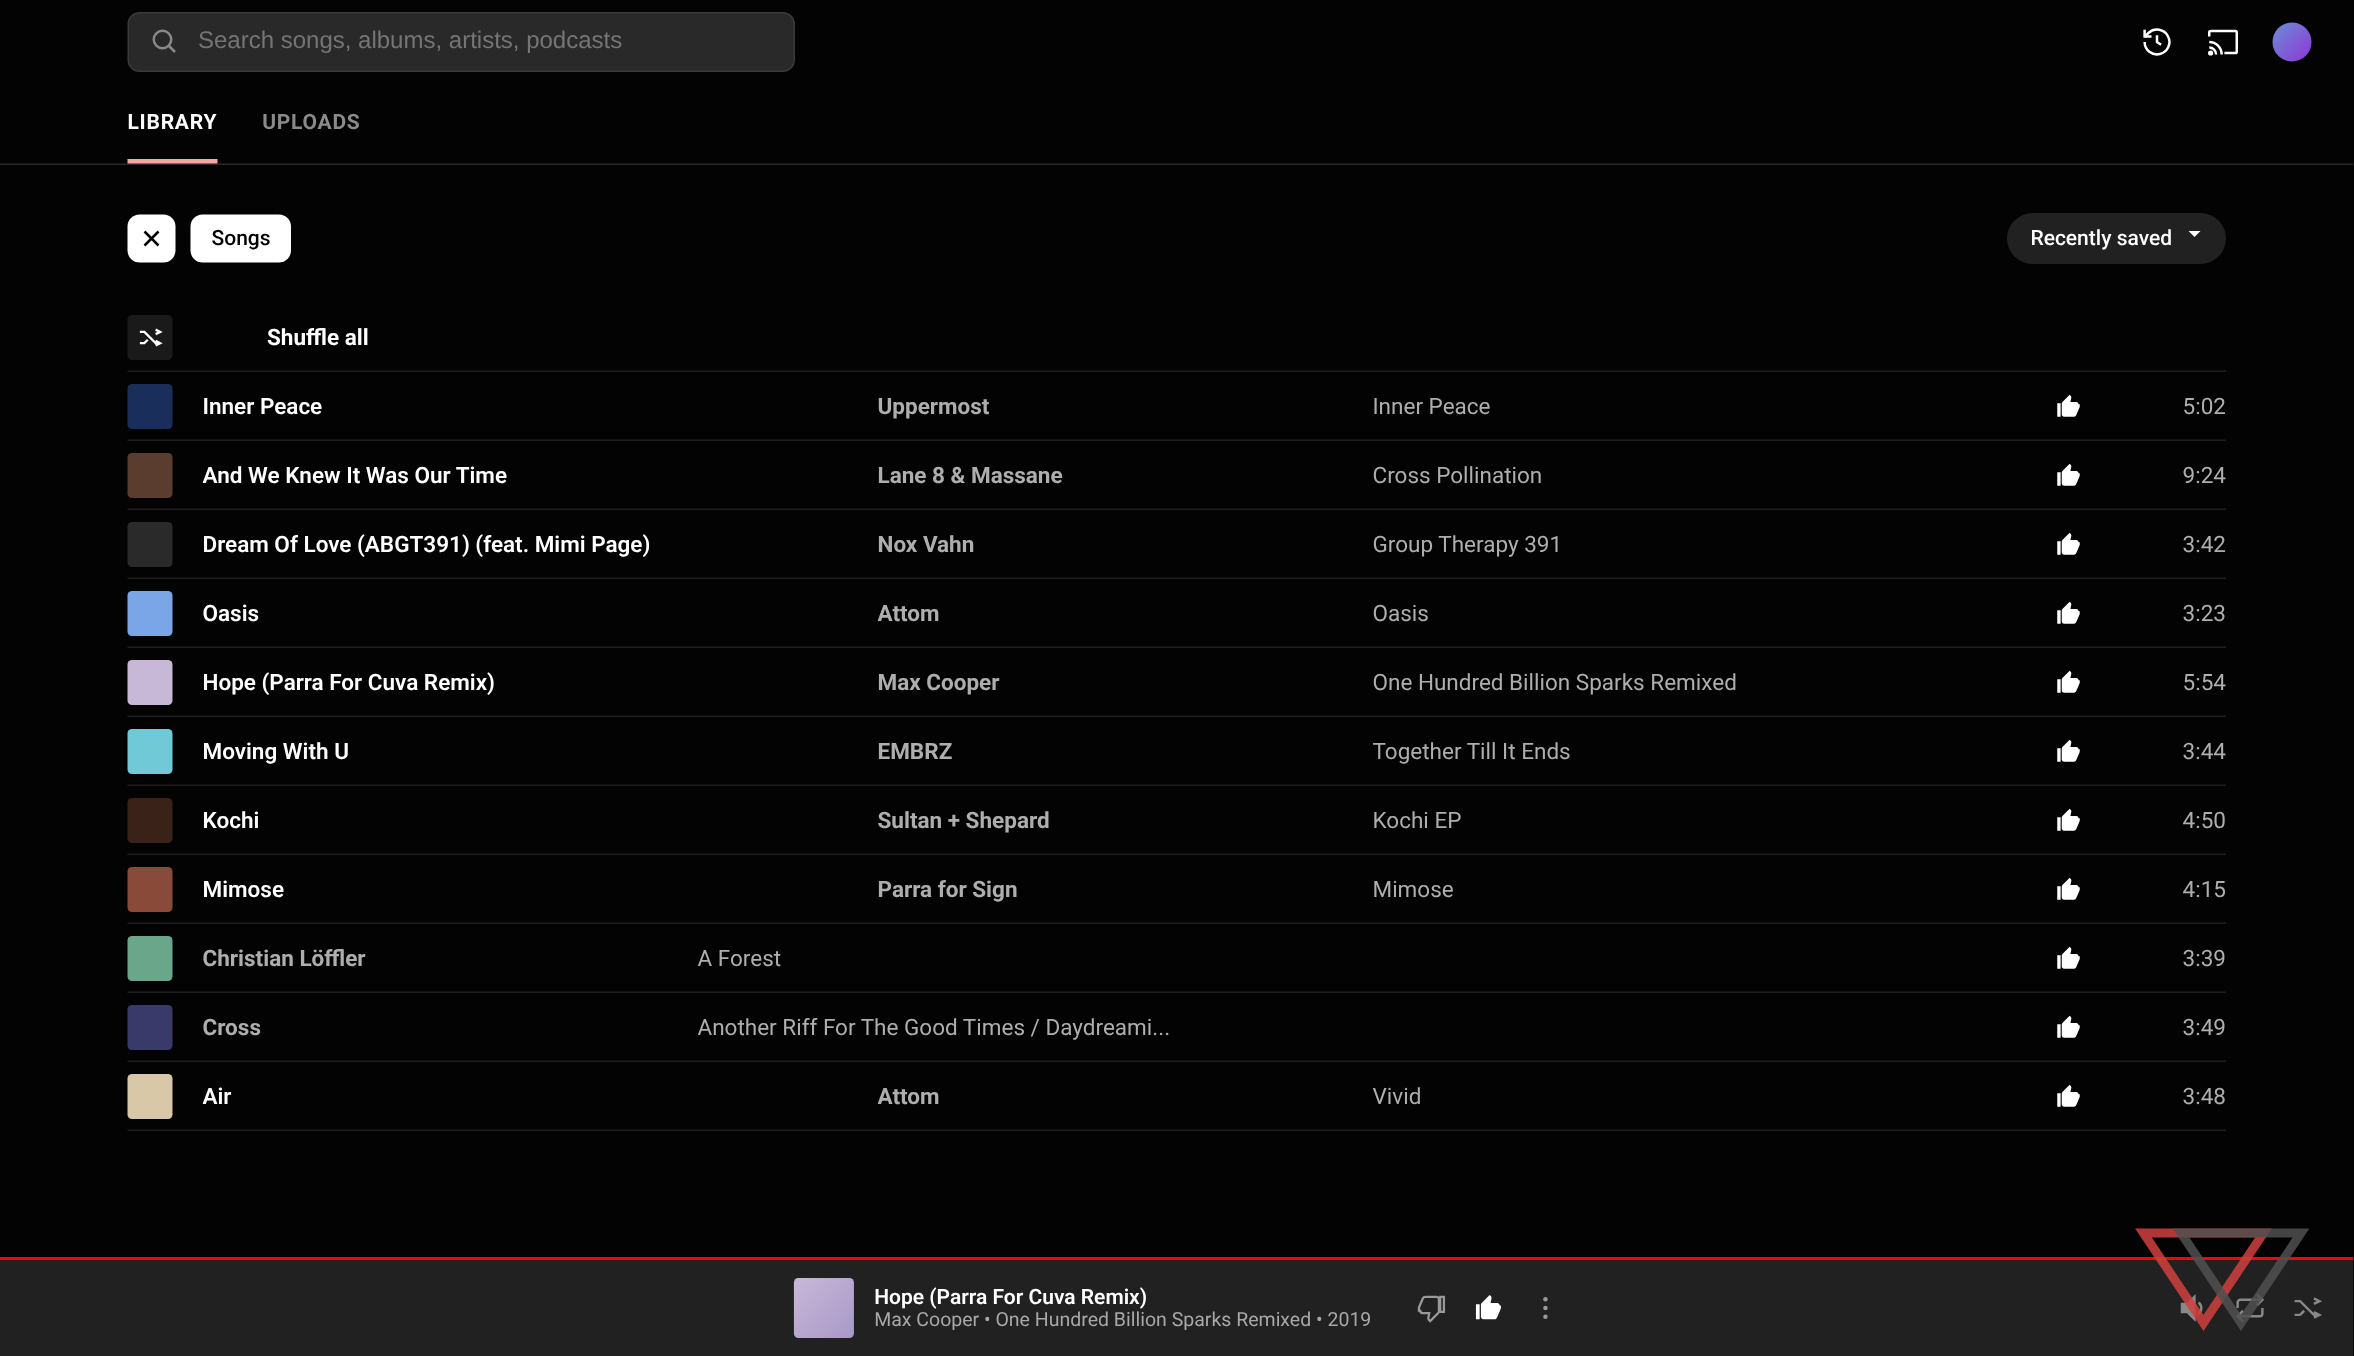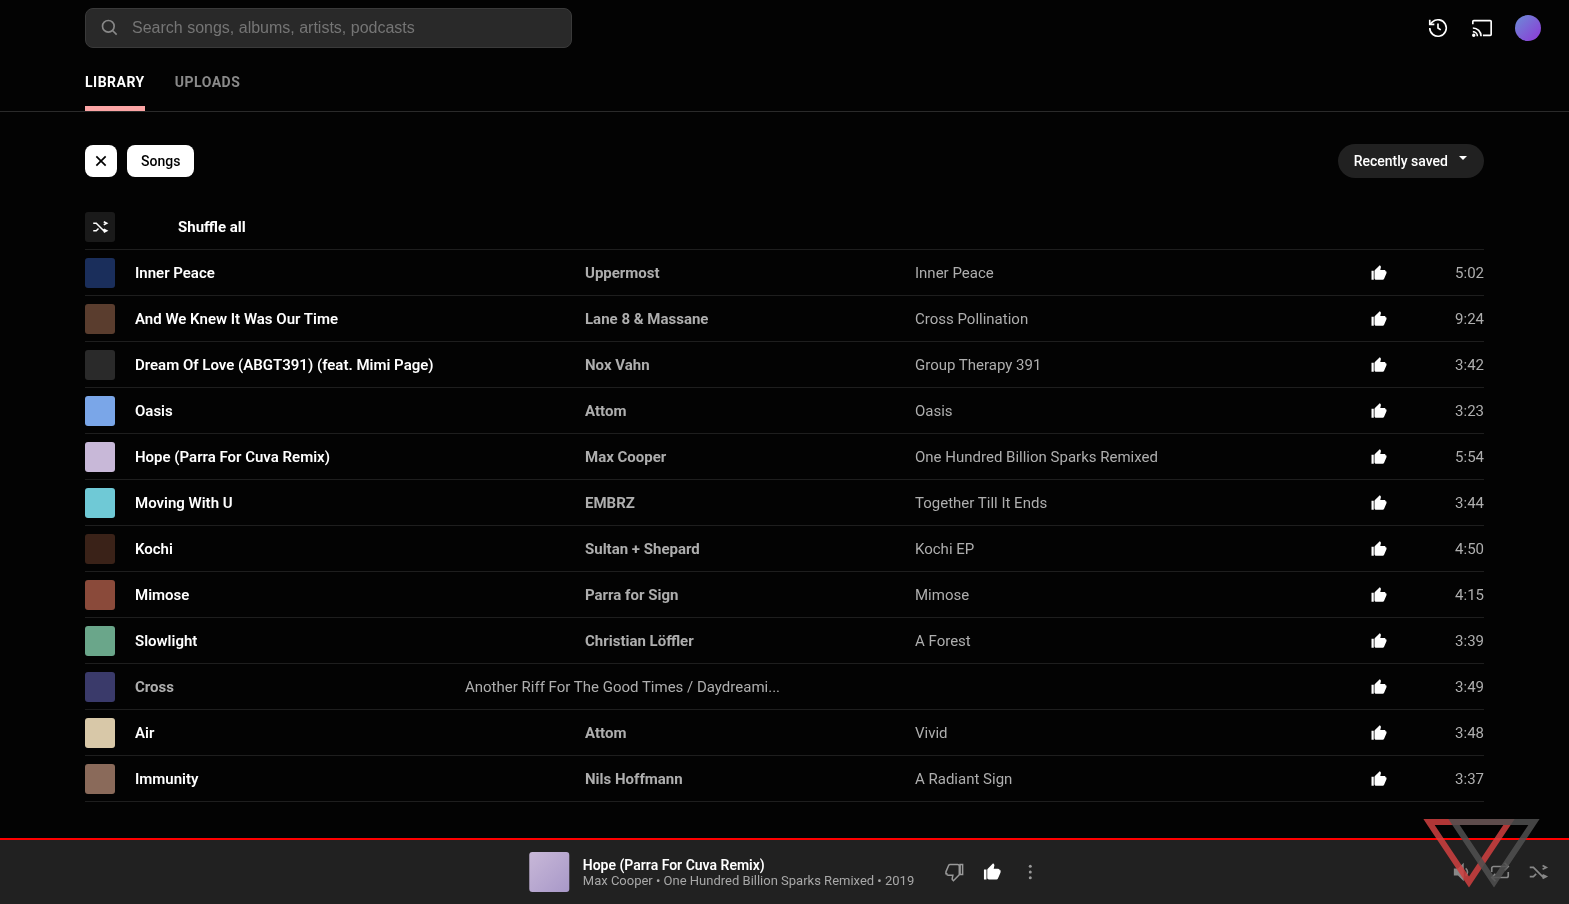--- a/index.html
+++ b/index.html
@@ -12,21 +12,21 @@
   overflow: hidden;
   position: relative;
 }
 .topbar {
   height: 56px;
   display: flex;
   align-items: center;
   padding: 0 16px 0 85px;
 }
 .search-box {
-  width: 487px;
+  width: 445px;
   height: 40px;
   background: #292929;
   border: 1px solid #3a3a3a;
   border-radius: 8px;
   display: flex;
   align-items: center;
   padding: 0 14px;
   gap: 12px;
 }
 .search-box input {
@@ -55,21 +55,21 @@
   padding: 18px 85px 0;
   border-bottom: 1px solid #2a2a2a;
 }
 .tab {
   font-size: 14px;
   font-weight: 700;
   letter-spacing: 0.5px;
   padding-bottom: 16px;
   cursor: pointer;
 }
-.tab.active { color: #fff; border-bottom: 5px solid #fca5a5; }
+.tab.active { color: #fff; border-bottom: 3px solid #fca5a5; }
 .tab.inactive { color: #8a8a8a; }
 .filter-row {
   display: flex;
   align-items: center;
   padding: 32px 85px 12px;
 }
 .chip-x {
   width: 32px; height: 32px; background: #fff; border-radius: 8px;
   display: flex; align-items: center; justify-content: center; cursor: pointer;
   margin-right: 10px;
@@ -315,21 +315,20 @@
     <div class="album-col">Mimose</div>
     <div class="like-col">
         <svg width="18" height="18" viewBox="0 0 24 24" fill="#fff">
           <path d="M2 21h3V9H2v12zm19-11c0-1.1-.9-2-2-2h-5.3l.8-3.8V3.7c0-.4-.2-.8-.4-1.1L13 1.5 6.6 8c-.4.4-.6.9-.6 1.4V19c0 1.1.9 2 2 2h9c.8 0 1.5-.5 1.8-1.2l3-7c.1-.3.2-.5.2-.8v-2z"></path>
         </svg>
       </div>
     <div class="dur-col">4:15</div>
   </div>
   <div class="row">
     <div class="thumb thumb-alt-9"></div>
-    <div class="title-col">Slowlight</div>
     <div class="artist-col">Christian Löffler</div>
     <div class="album-col">A Forest</div>
     <div class="like-col">
         <svg width="18" height="18" viewBox="0 0 24 24" fill="#fff">
           <path d="M2 21h3V9H2v12zm19-11c0-1.1-.9-2-2-2h-5.3l.8-3.8V3.7c0-.4-.2-.8-.4-1.1L13 1.5 6.6 8c-.4.4-.6.9-.6 1.4V19c0 1.1.9 2 2 2h9c.8 0 1.5-.5 1.8-1.2l3-7c.1-.3.2-.5.2-.8v-2z"></path>
         </svg>
       </div>
     <div class="dur-col">3:39</div>
   </div>
   <div class="row">
@@ -347,32 +346,20 @@
     <div class="thumb thumb-alt-11"></div>
     <div class="title-col">Air</div>
     <div class="artist-col">Attom</div>
     <div class="album-col">Vivid</div>
     <div class="like-col">
         <svg width="18" height="18" viewBox="0 0 24 24" fill="#fff">
           <path d="M2 21h3V9H2v12zm19-11c0-1.1-.9-2-2-2h-5.3l.8-3.8V3.7c0-.4-.2-.8-.4-1.1L13 1.5 6.6 8c-.4.4-.6.9-.6 1.4V19c0 1.1.9 2 2 2h9c.8 0 1.5-.5 1.8-1.2l3-7c.1-.3.2-.5.2-.8v-2z"></path>
         </svg>
       </div>
     <div class="dur-col">3:48</div>
-  </div>
-  <div class="row">
-    <div class="thumb thumb-alt-12"></div>
-    <div class="title-col">Immunity</div>
-    <div class="artist-col">Nils Hoffmann</div>
-    <div class="album-col">A Radiant Sign</div>
-    <div class="like-col">
-        <svg width="18" height="18" viewBox="0 0 24 24" fill="#fff">
-          <path d="M2 21h3V9H2v12zm19-11c0-1.1-.9-2-2-2h-5.3l.8-3.8V3.7c0-.4-.2-.8-.4-1.1L13 1.5 6.6 8c-.4.4-.6.9-.6 1.4V19c0 1.1.9 2 2 2h9c.8 0 1.5-.5 1.8-1.2l3-7c.1-.3.2-.5.2-.8v-2z"></path>
-        </svg>
-      </div>
-    <div class="dur-col">3:37</div>
   </div>
 </div>
 
 <div class="player-bar">
   <div class="progress-line"></div>
   <div class="player-center">
     <div class="now-thumb"></div>
     <div class="now-info">
       <span class="now-title">Hope (Parra For Cuva Remix)</span>
       <span class="now-sub">

